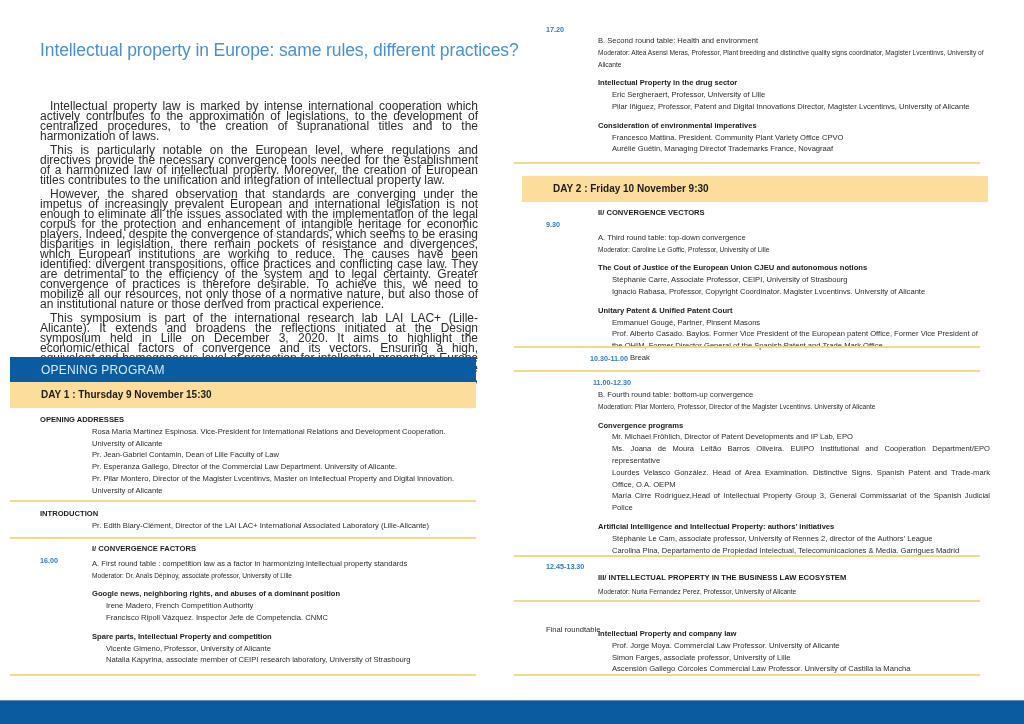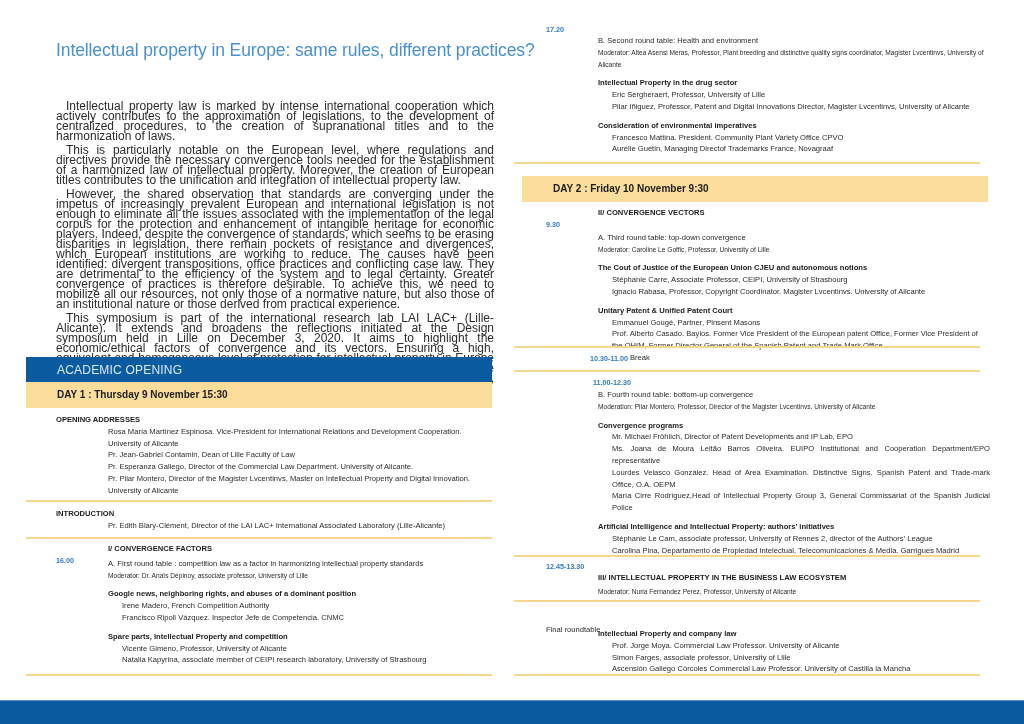--- a/index.html
+++ b/index.html
@@ -1,19 +1,19 @@
 <!DOCTYPE html>
 <html><head>
 <meta charset="utf-8">
 <style>
   * { box-sizing: border-box; margin: 0; padding: 0; }
   html, body { width: 1024px; height: 724px; overflow: hidden; background: #ffffff; }
   body { font-family: "Liberation Sans", sans-serif; color: #2b2b2b; position: relative; }
   .page { position: absolute; top: 0; width: 512px; height: 702px; }
-  .page-left { left: 16px; }
+  .page-left { left: 0; }
   .page-right { left: 512px; }
   .footer-bar { position: absolute; left: 0; top: 700px; width: 1024px; height: 24px; background: #0a5ba0; border-top: 1px solid #5b8fbf; }
 
   .main-title { position: absolute; left: 40px; top: 40px; font-size: 17.5px; color: #4a8fcf; font-weight: normal; letter-spacing: -0.1px; white-space: nowrap; }
   .intro { position: absolute; left: 40px; top: 101px; width: 438px; font-size: 12px; line-height: 10px; text-align: justify; color: #2b2b2b; }
   .intro p { text-indent: 10px; margin-bottom: 4px; }
 
   .program-bar { position: absolute; left: 10px; top: 357px; width: 466px; height: 25px; background: #0a5ba0; color: #dbe8f5; font-size: 12px; padding: 6px 0 0 31px; letter-spacing: 0.2px; }
   .day-bar { position: absolute; height: 26px; background: #fcdd9c; font-weight: bold; font-size: 10px; color: #1c1c1c; padding: 7px 0 16px 31px; }
   .day1 { left: 10px; top: 382px; width: 466px; }
@@ -36,21 +36,21 @@
 <div class="page page-left">
   <h1 class="main-title">Intellectual property in Europe: same rules, different practices?</h1>
 
   <div class="intro">
     <p>Intellectual property law is marked by intense international cooperation which actively contributes to the approximation of legislations, to the development of centralized procedures, to the creation of supranational titles and to the harmonization of laws.</p>
     <p>This is particularly notable on the European level, where regulations and directives provide the necessary convergence tools needed for the establishment of a harmonized law of intellectual property. Moreover, the creation of European titles contributes to the unification and integration of intellectual property law.</p>
     <p>However, the shared observation that standards are converging under the impetus of increasingly prevalent European and international legislation is not enough to eliminate all the issues associated with the implementation of the legal corpus for the protection and enhancement of intangible heritage for economic players. Indeed, despite the convergence of standards, which seems to be erasing disparities in legislation, there remain pockets of resistance and divergences, which European institutions are working to reduce. The causes have been identified: divergent transpositions, office practices and conflicting case law. They are detrimental to the efficiency of the system and to legal certainty. Greater convergence of practices is therefore desirable. To achieve this, we need to mobilize all our resources, not only those of a normative nature, but also those of an institutional nature or those derived from practical experience.</p>
     <p>This symposium is part of the international research lab LAI LAC+ (Lille-Alicante). It extends and broadens the reflections initiated at the Design symposium held in Lille on December 3, 2020. It aims to highlight the economic/ethical factors of convergence and its vectors. Ensuring a high, equivalent and homogeneous level of protection for intellectual property in Europe is essential, given that intellectual property law plays a fundamental role in the development of economic growth by supporting innovation. As an economic right, it also contributes to social well-being.</p>
   </div>
 
-  <div class="program-bar">ACADEMIC OPENING</div>
+  <div class="program-bar">OPENING PROGRAM</div>
   <div class="day-bar day1">DAY 1 : Thursday 9 November 15:30</div>
 
   <div class="blk" style="left:40px; top:414px; width:438px;">
     <div class="sec-head">OPENING ADDRESSES</div>
     <div class="indent1">
       <div>Rosa María Martínez Espinosa. Vice-President for International Relations and Development Cooperation. University of Alicante</div>
       <div>Pr. Jean-Gabriel Contamin, Dean of Lille Faculty of Law</div>
       <div>Pr. Esperanza Gallego, Director of the Commercial Law Department. University of Alicante.</div>
       <div>Pr. Pilar Montero, Director of the Magister Lvcentinvs, Master on Intellectual Property and Digital Innovation. University of Alicante</div>
     </div>

